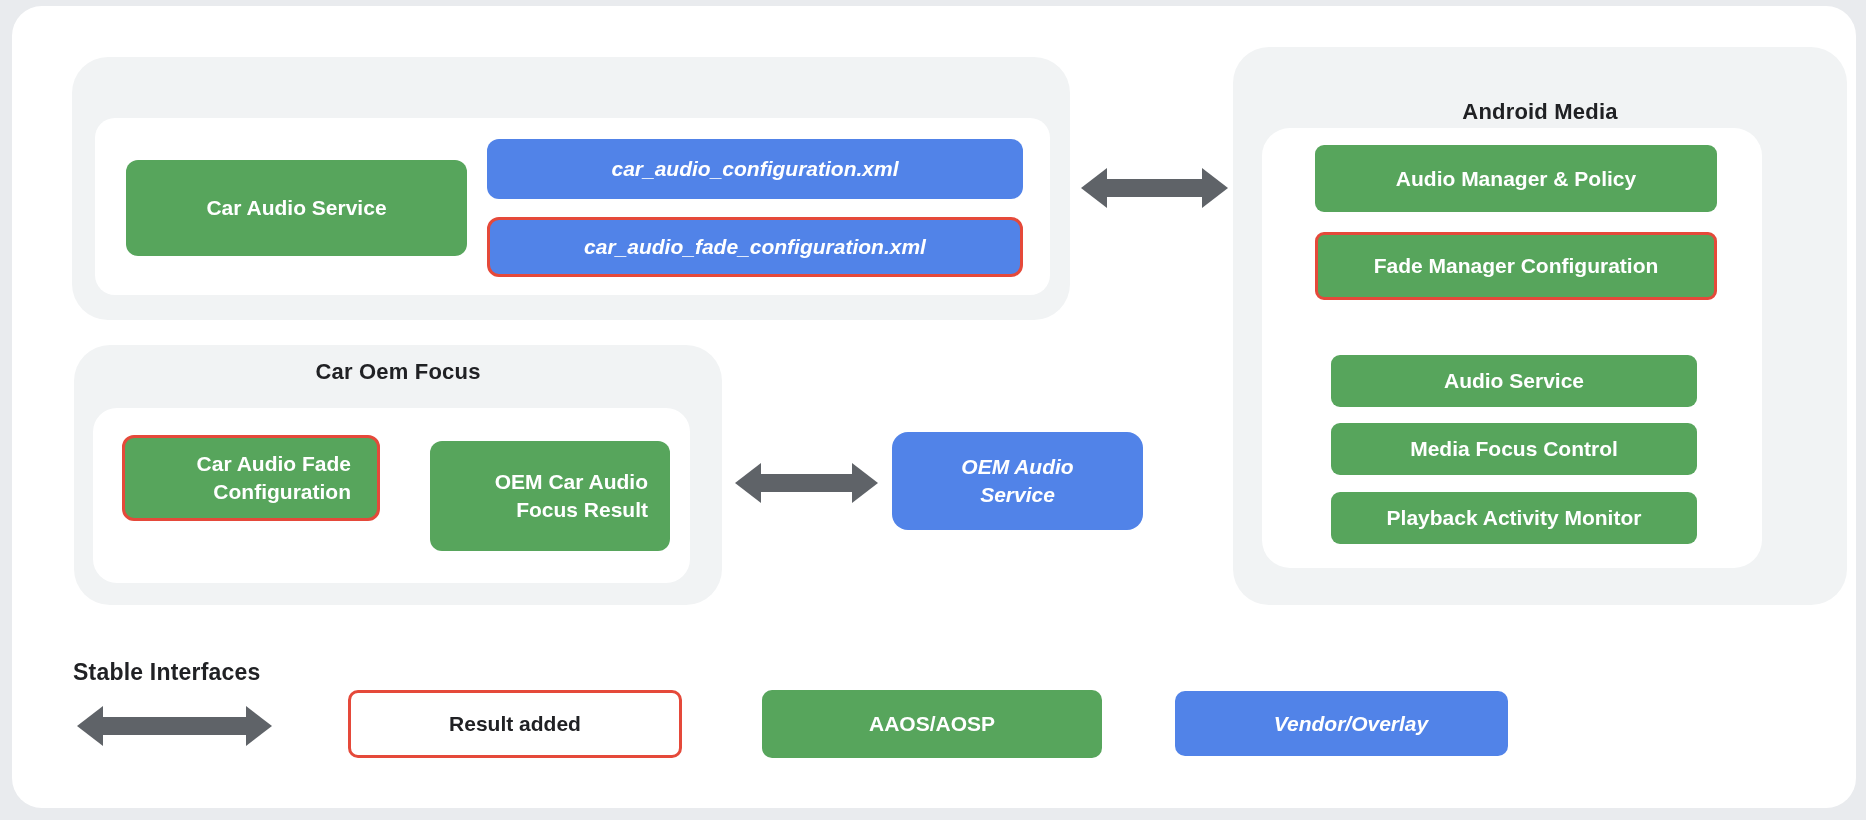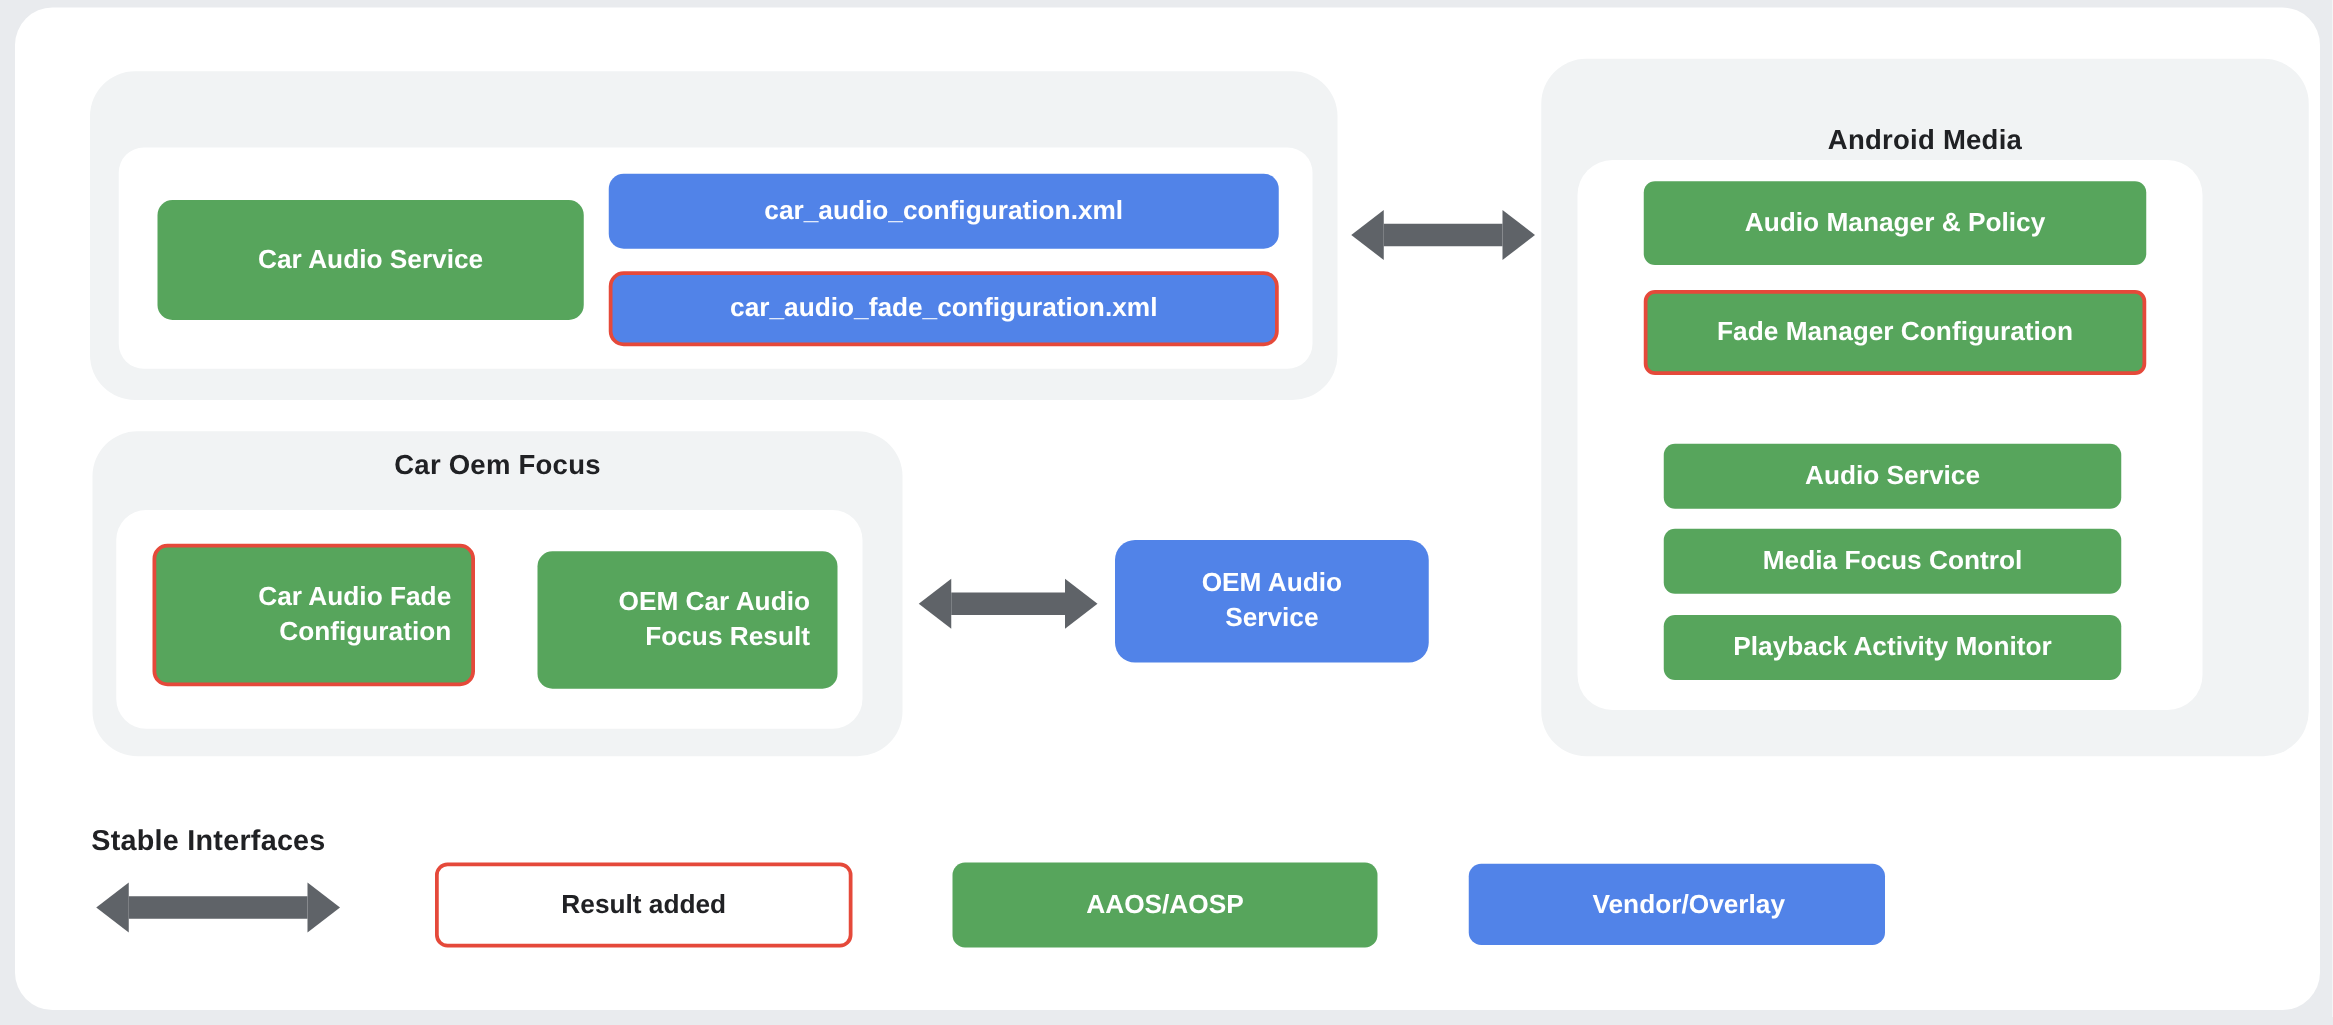--- a/index.html
+++ b/index.html
@@ -24,21 +24,21 @@
   .panel{
     position:absolute;background:#ffffff;border-radius:24px;
   }
   .box{
     position:absolute;box-sizing:border-box;
     display:flex;align-items:center;justify-content:center;text-align:center;
     font-weight:bold;color:#ffffff;font-size:21px;line-height:1.32;
     border-radius:12px;
   }
   .green{background:var(--green,#57a55c);text-align:right;}
-  .blue{background:var(--blue,#5183e8);}
+  .blue{background:var(--blue,#5183e8);font-style:italic;}
   .outlined{border:3px solid var(--red,#e5493a);}
   .small-r{border-radius:9px;}
   .legend-box{
     position:absolute;box-sizing:border-box;
     display:flex;align-items:center;justify-content:center;text-align:center;
     font-weight:bold;font-size:21px;border-radius:10px;color:#fff;
   }
   .legend-box.white{
     background:#ffffff;border:3px solid var(--red,#e5493a);
     color:var(--title_text,#202124);
@@ -63,21 +63,21 @@
 <div class="group" style="left:72px;top:57px;width:998px;height:263px;">
   <div class="panel" style="left:23px;top:61px;width:955px;height:177px;border-radius:20px;"></div>
   <div class="box green" style="left:54px;top:103px;width:341px;height:96px;">Car Audio Service</div>
   <div class="box blue" style="left:415px;top:82px;width:536px;height:60px;">car_audio_configuration.xml</div>
   <div class="box blue outlined" style="left:415px;top:160px;width:536px;height:60px;">car_audio_fade_configuration.xml</div>
 </div>
 
 <div class="group" style="left:74px;top:345px;width:648px;height:260px;">
   <div class="group-title" style="top:14px;">Car Oem Focus</div>
   <div class="panel" style="left:19px;top:63px;width:597px;height:175px;"></div>
-  <div class="box green outlined" style="left:48px;top:90px;width:258px;height:114px;padding:0 16px;">Car Audio Fade Configuration</div>
+  <div class="box green outlined" style="left:48px;top:90px;width:258px;height:86px;padding:0 26px;">Car Audio Fade Configuration</div>
   <div class="box green" style="left:356px;top:96px;width:240px;height:110px;padding:0 22px;">OEM Car Audio Focus Result</div>
 </div>
 
 <div class="group" style="left:1233px;top:47px;width:614px;height:558px;">
   <div class="group-title" style="top:32px;margin-top:20px;">Android Media</div>
   <div class="panel" style="left:29px;top:81px;width:500px;height:440px;border-radius:28px;"></div>
   <div class="box green small-r" style="left:82px;top:98px;width:402px;height:67px;">Audio Manager &amp; Policy</div>
   <div class="box green small-r outlined" style="left:82px;top:185px;width:402px;height:68px;">Fade Manager Configuration</div>
   <div class="box green small-r" style="left:98px;top:308px;width:366px;height:52px;">Audio Service</div>
   <div class="box green small-r" style="left:98px;top:376px;width:366px;height:52px;">Media Focus Control</div>

